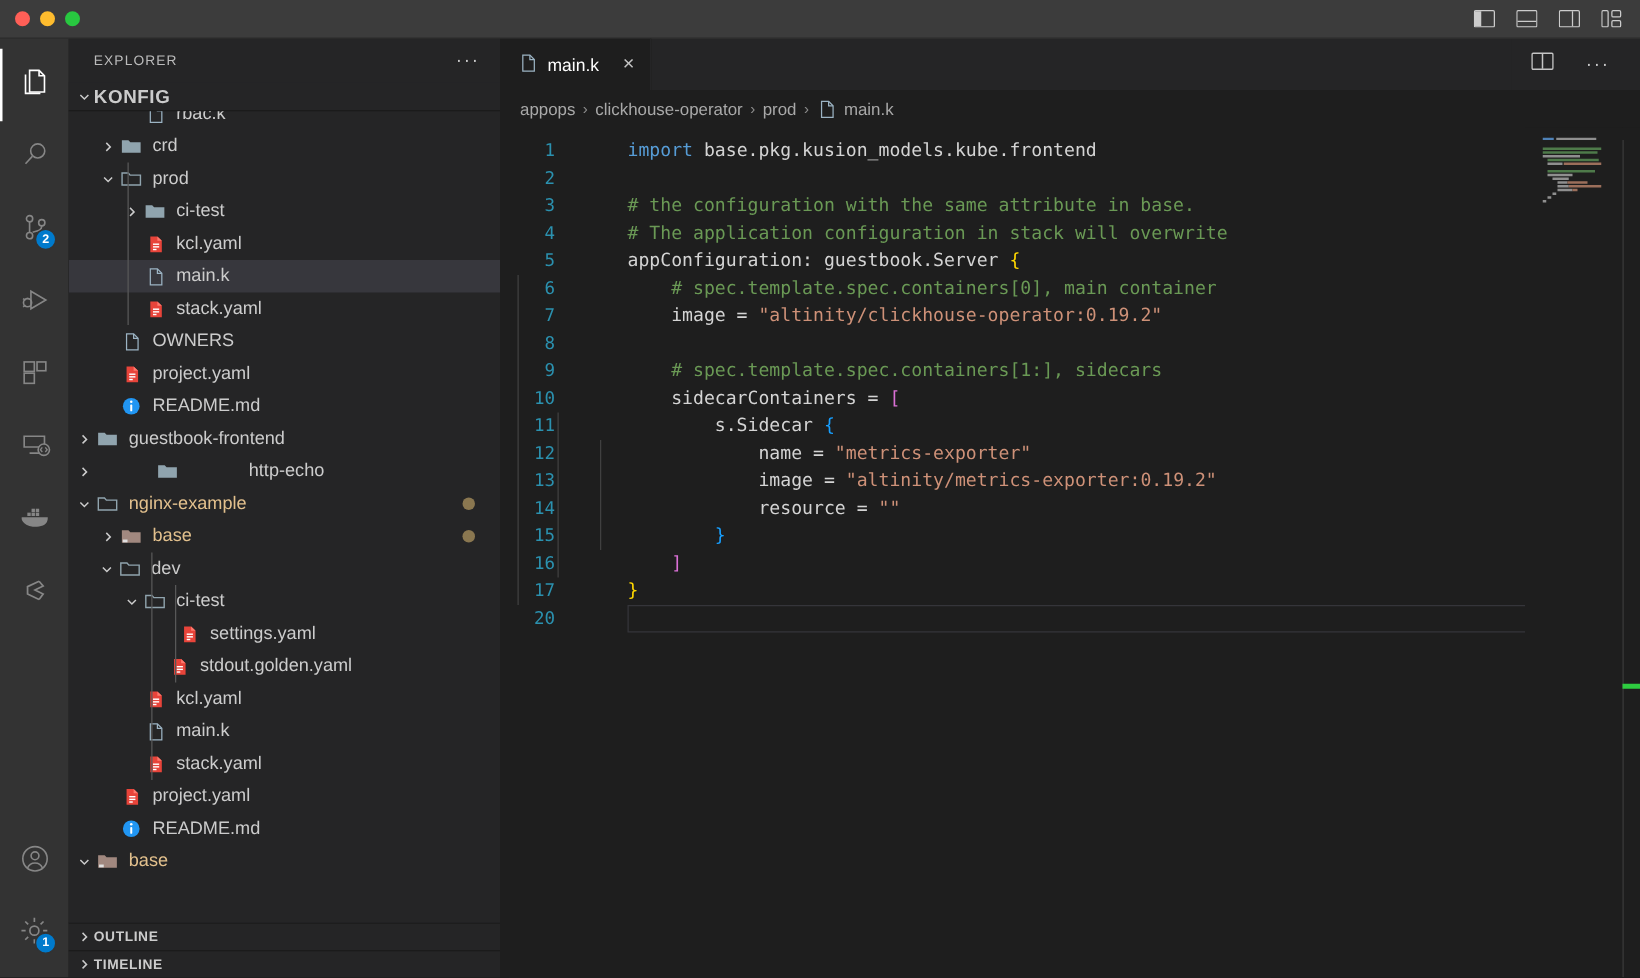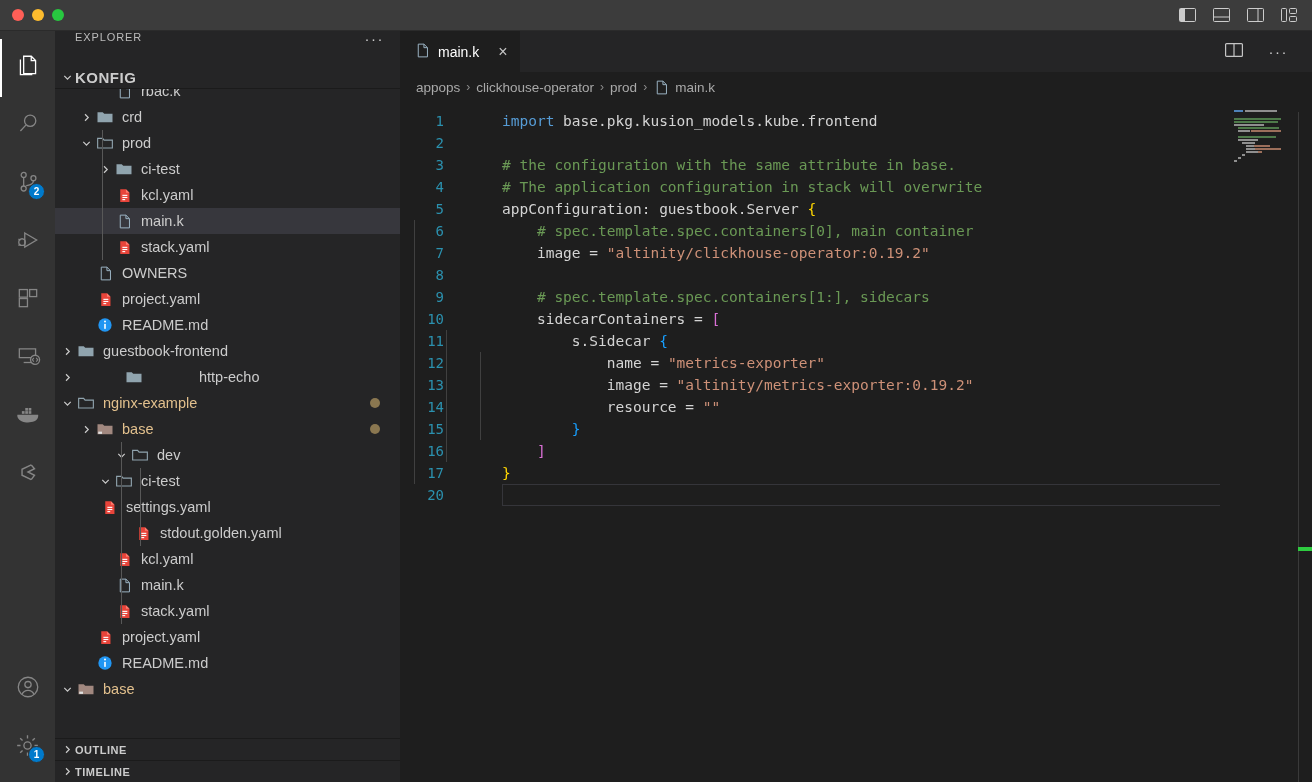--- a/index.html
+++ b/index.html
@@ -59,21 +59,21 @@
     display: flex; align-items: center; justify-content: center; padding: 0 4px;
     border: 1px solid #333;
   }
 
   
   .sidebar {
     width: 345px; min-width: 345px; background: #252526;
     display: flex; flex-direction: column; position: relative;
   }
   .sb-header {
-    height: 35px; min-height: 35px; display: flex; 
+    height: 35px; min-height: 35px; display: flex; align-items: center;
     padding: 0 8px 0 20px; color: #bbbbbb; font-size: 11px;
     letter-spacing: .9px; justify-content: space-between; gap: 6px;
   }
   .ellipsis-btn { color: #cccccc; font-size: 15px; letter-spacing: 1.5px; padding: 0 8px; line-height: 1; }
   .section-head {
     height: 22px; min-height: 22px; display: flex; align-items: center;
     font-size: 15px; font-weight: 700; color: #cccccc; letter-spacing: .5px;
     padding-left: 4px; background: #252526;
   }
   .twisty {
@@ -490,21 +490,21 @@
               </span>
               <span class="ficon">
                 <svg width="18" height="18" viewBox="0 0 24 24">
                   <path d="M2 5.5h7l2 2.2h11V19H2z" fill="#a1887f"></path>
                   <rect x="3" y="15.5" width="5" height="3" fill="#e0e0e0"></rect>
                 </svg>
               </span>
               <span class="label folder-mod">base</span>
               <span class="gitdot"></span>
             </div>
-            <div class="row" style="padding-left: 22px; margin-left: 36px;">
+            <div class="row" style="padding-left: 22px;">
               <span class="twisty-slot">
                 <svg width="11" height="11" viewBox="0 0 12 12" fill="none" stroke="#cccccc" stroke-width="1.3">
                   <path d="M2.5 4.3 6 7.8 9.5 4.3"></path>
                 </svg>
               </span>
               <span class="ficon">
                 <svg width="18" height="18" viewBox="0 0 24 24" fill="none" stroke="#90a4ae" stroke-width="1.5">
                   <path d="M2.2 18.6V5.8h6.6l2 2.3h11v10.5z"></path>
                 </svg>
               </span>
@@ -516,21 +516,21 @@
                   <path d="M2.5 4.3 6 7.8 9.5 4.3"></path>
                 </svg>
               </span>
               <span class="ficon">
                 <svg width="18" height="18" viewBox="0 0 24 24" fill="none" stroke="#90a4ae" stroke-width="1.5">
                   <path d="M2.2 18.6V5.8h6.6l2 2.3h11v10.5z"></path>
                 </svg>
               </span>
               <span class="label">ci-test</span>
             </div>
-            <div class="row" style="padding-left: 27px;">
+            <div class="row" style="padding-left: 61px; margin-left: 8px;">
               <span class="twisty-slot"></span>
               <span class="ficon">
                 <svg width="17" height="17" viewBox="0 0 24 24">
                   <path d="M6 3h8l5 5v13H6z" fill="#e8443a"></path>
                   <path d="M14 3l5 5h-5z" fill="#ff7a6e"></path>
                   <rect x="9" y="11" width="7" height="1.6" fill="#fff"></rect>
                   <rect x="9" y="14" width="7" height="1.6" fill="#fff"></rect>
                   <rect x="9" y="17" width="4" height="1.6" fill="#fff"></rect>
                 </svg>
               </span>

